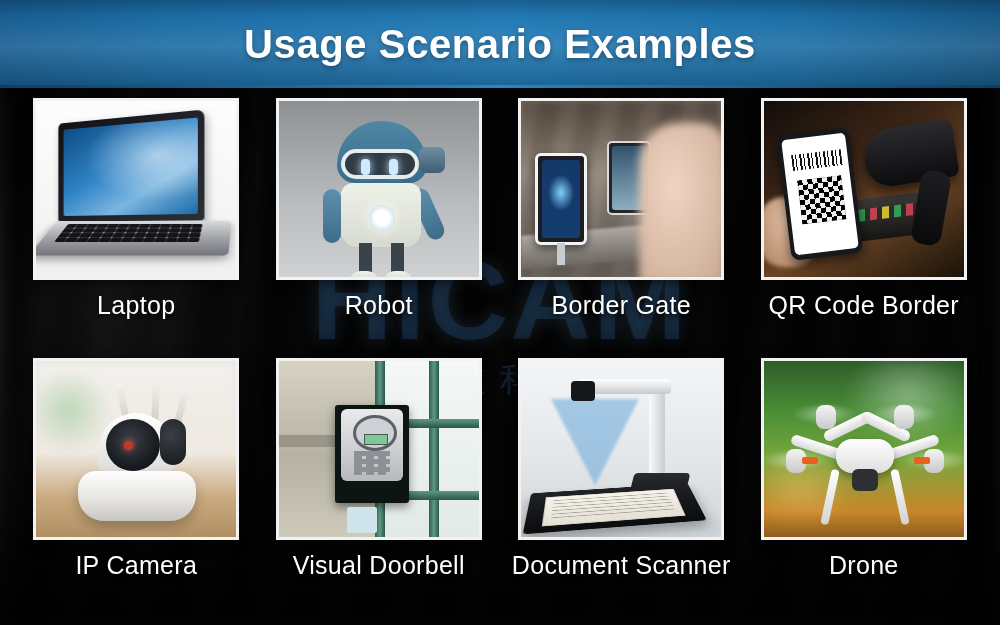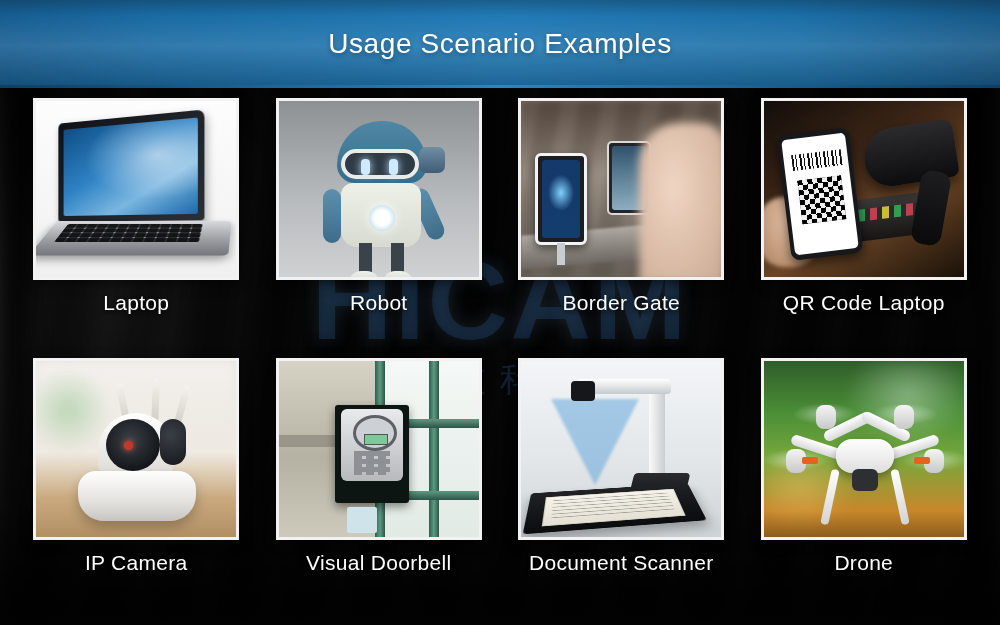--- a/index.html
+++ b/index.html
@@ -64,21 +64,21 @@
       linear-gradient(90deg,#175d91 0%,#1a6ba3 16%,#2179b4 50%,#1b6ea6 80%,#165887 100%);
     display:flex;align-items:center;justify-content:center;
     overflow:hidden;
   }
   .header::after{
     content:"";position:absolute;left:0;bottom:0;width:100%;height:3px;
     background:linear-gradient(90deg,#0d3f63,#2a86c4,#0d3f63);
   }
   .header-title{
     position:relative;z-index:2;
-    color:#fff;font-size:28px;font-weight:400;letter-spacing:.6px;
+    color:#fff;font-size:40px;font-weight:700;letter-spacing:.6px;
     text-shadow:0 2px 5px rgba(0,0,0,.35);
   }
 
   
   .grid{
     position:absolute;left:0;top:88px;width:1000px;height:537px;
     display:grid;
     grid-template-columns:repeat(4,1fr);
     grid-template-rows:repeat(2,1fr);
     padding:10px 18px 8px 18px;
@@ -87,21 +87,21 @@
   }
   .cell{display:flex;flex-direction:column;align-items:center;justify-content:flex-start;}
   .thumb{
     width:206px;height:182px;
     border:3px solid #f2f2f2;
     box-sizing:border-box;
     box-shadow:0 3px 10px rgba(0,0,0,.55);
     position:relative;overflow:hidden;background:#ddd;
   }
   .caption{
-    margin-top:11px;color:#ffffff;font-size:21px;letter-spacing:.3px;
+    margin-top:11px;color:#ffffff;font-size:25px;letter-spacing:.3px;
     text-shadow:0 2px 4px rgba(0,0,0,.75);white-space:nowrap;
   }
 
   
   .art{position:absolute;inset:0;}
 
   
   .t-laptop{background:linear-gradient(180deg,#fdfdfd,#f0f0f0);}
   .lap-screen{
     position:absolute;left:16px;top:16px;width:150px;height:104px;
@@ -400,21 +400,21 @@
           <div class="qr-grip"></div>
           <div class="qr-hand"></div>
           <div class="qr-phone">
             <div class="qr-screen">
               <div class="qr-bars"></div>
               <div class="qr-code"></div>
             </div>
           </div>
         </div>
       </div>
-      <div class="caption">QR Code Laptop</div>
+      <div class="caption">QR Code Border</div>
     </div>
 
     <div class="cell">
       <div class="thumb">
         <div class="art t-ipcam">
           <div class="ic-blurbg"></div>
           <div class="ic-ant a1"></div>
           <div class="ic-ant a2"></div>
           <div class="ic-ant a3"></div>
           <div class="ic-dome"></div>

